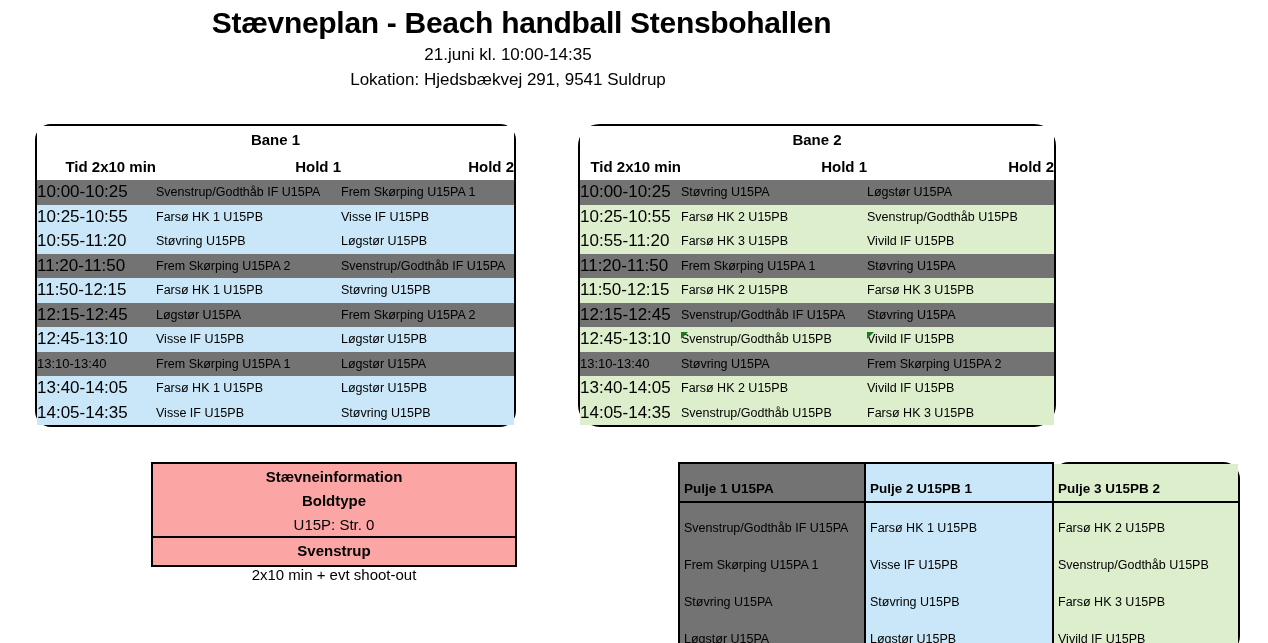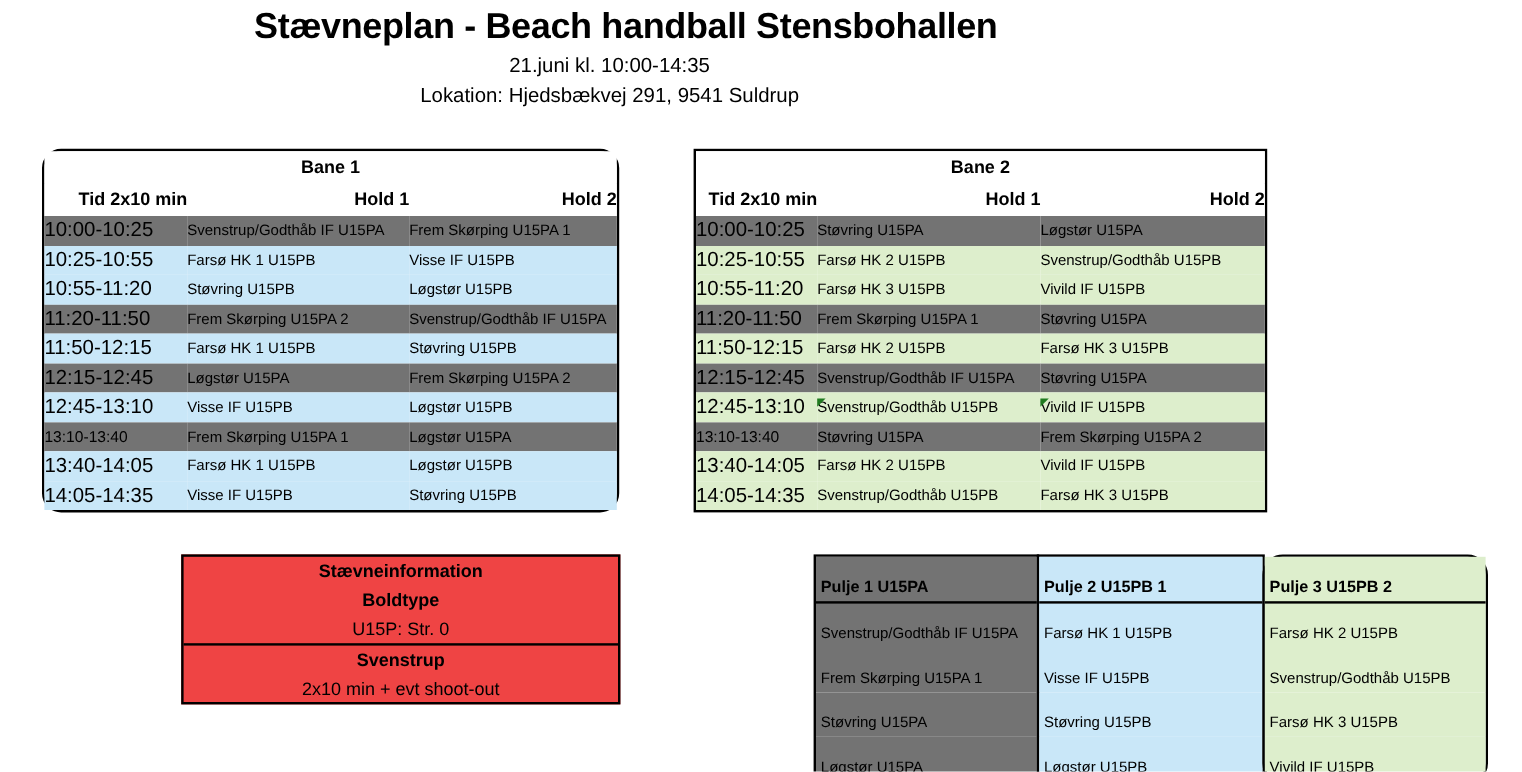--- a/index.html
+++ b/index.html
@@ -83,24 +83,24 @@
     left: 0; top: 0;
     width: 0; height: 0;
     border-top: 7px solid #1f7a1f;
     border-right: 7px solid transparent;
   }
 
   
   #infobox {
     position: absolute;
     left: 151px; top: 462px;
-    width: 366px; height: 125px;
+    width: 366px; height: 105px;
     border: 2.5px solid #000;
     box-sizing: border-box;
-    background: #ef4444;
+    background: #fca5a5;
   }
   #infobox table { width: 100%; border-collapse: collapse; table-layout: fixed; }
   #infobox td { text-align: center; padding: 0; }
   .ib-bold { font-weight: bold; font-size: 15px; height: 24px; }
   .ib-plain { font-size: 15px; height: 24px; }
   .ib-divider { border-top: 2.5px solid #000; }
 
   
   .pulje {
     position: absolute;
@@ -234,21 +234,21 @@
             <div class="cellwrap"><span>Visse IF U15PB</span></div>
           </td>
           <td class="row-team">
             <div class="cellwrap"><span>Støvring U15PB</span></div>
           </td>
         </tr>
       </tbody>
   </table>
 </div>
 
-<div class="sched" id="bane2-table" style="left:578px; top:124px; width:478px;">
+<div class="sched" id="bane2-table" style="left:578px; top:124px; width:478px;border-radius:22px;">
   <table>
     <colgroup>
         <col style="width:101px">
         <col style="width:186px">
         <col>
       </colgroup>
     <tbody id="bane2-body">
         <tr>
           <td class="bane-title" colspan="3">Bane 2</td>
         </tr>

